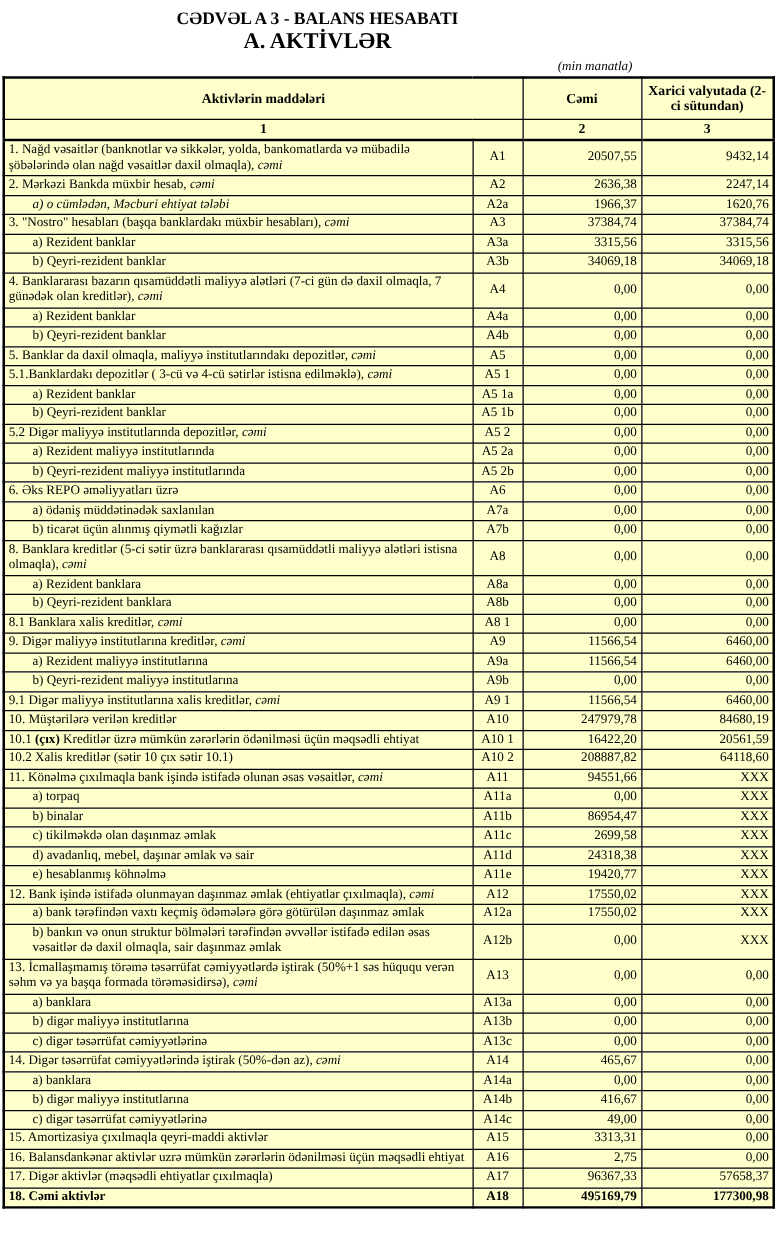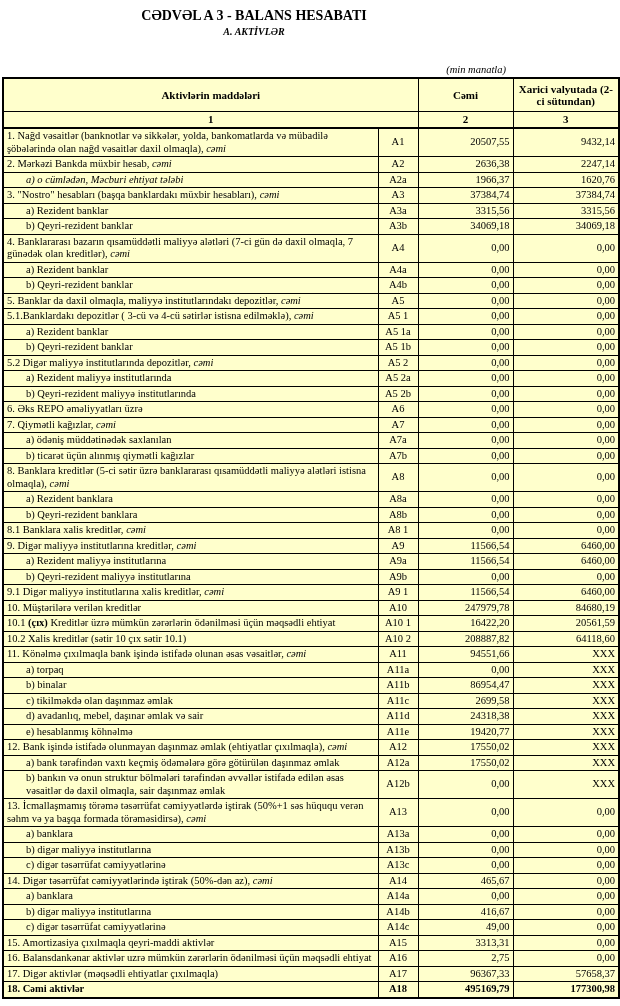--- a/index.html
+++ b/index.html
@@ -8,25 +8,25 @@
     font-family:"Liberation Serif", serif;
     color:#000;
     -webkit-font-smoothing:antialiased;
   }
   .doc{width:504px;margin:0 0 0 2px;}
   .doc-title{
     text-align:center;font-weight:bold;font-size:14px;line-height:16px;
     margin-top:8px;
   }
   .doc-subtitle{
-    text-align:center;font-weight:bold;font-size:10px;line-height:16px;font-style:italic;
+    text-align:center;font-weight:bold;font-size:18px;line-height:16px;
   }
   .unit-note{
     text-align:right;font-style:italic;font-size:10.5px;
-    margin-top:24px;line-height:12px;margin-bottom:1px;
+    margin-top:8px;line-height:12px;margin-bottom:1px;
   }
   table.fin{
     border-collapse:collapse;table-layout:fixed;width:616px;
     border:2px solid #000;
   }
   table.fin td, table.fin th{
     border:1px solid #000;
     font-size:10.5px;line-height:12.5px;
     padding:1px 3px;
     overflow:hidden;
@@ -176,26 +176,20 @@
           <td class="c-val col-total-b">0,00</td>
           <td class="c-val col-fx-b">0,00</td>
         </tr>
         <tr>
           <td class="c-label"><span>6. Əks REPO əməliyyatları üzrə</span></td>
           <td class="c-code">A6</td>
           <td class="c-val col-total-b">0,00</td>
           <td class="c-val col-fx-b">0,00</td>
         </tr>
         <tr>
-          <td class="c-label"><span>7. Qiymətli kağızlar, </span><span class="it">cəmi</span></td>
-          <td class="c-code">A7</td>
-          <td class="c-val col-total-b">0,00</td>
-          <td class="c-val col-fx-b">0,00</td>
-        </tr>
-        <tr>
           <td class="c-label indent"><span>a) ödəniş müddətinədək saxlanılan</span></td>
           <td class="c-code">A7a</td>
           <td class="c-val col-total-b">0,00</td>
           <td class="c-val col-fx-b">0,00</td>
         </tr>
         <tr>
           <td class="c-label indent"><span>b) ticarət üçün alınmış qiymətli kağızlar</span></td>
           <td class="c-code">A7b</td>
           <td class="c-val col-total-b">0,00</td>
           <td class="c-val col-fx-b">0,00</td>

